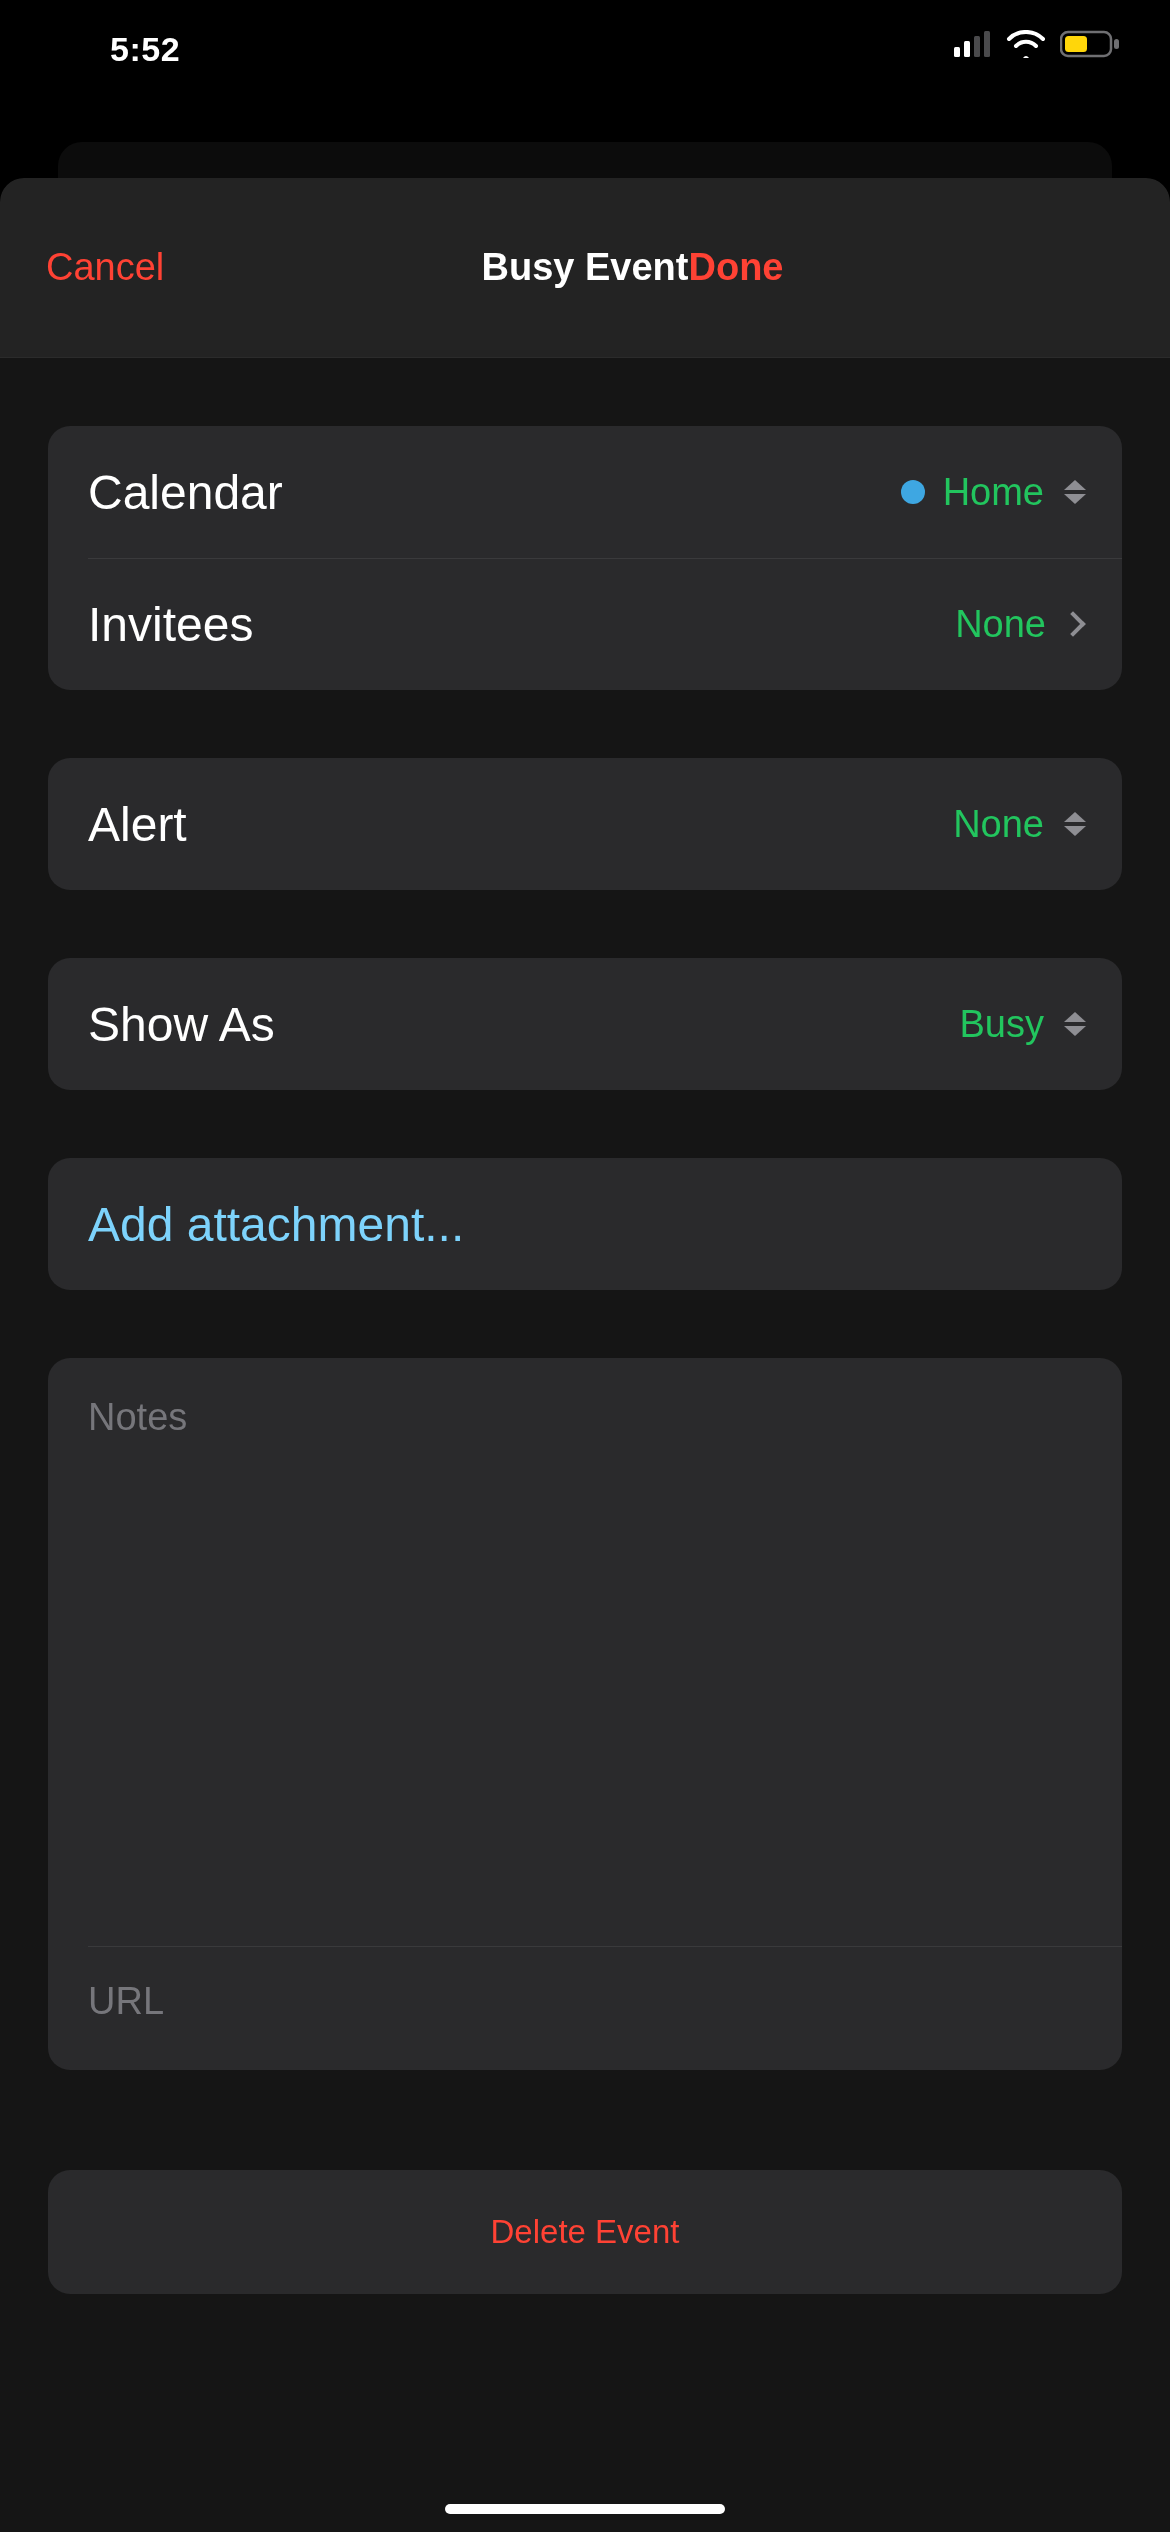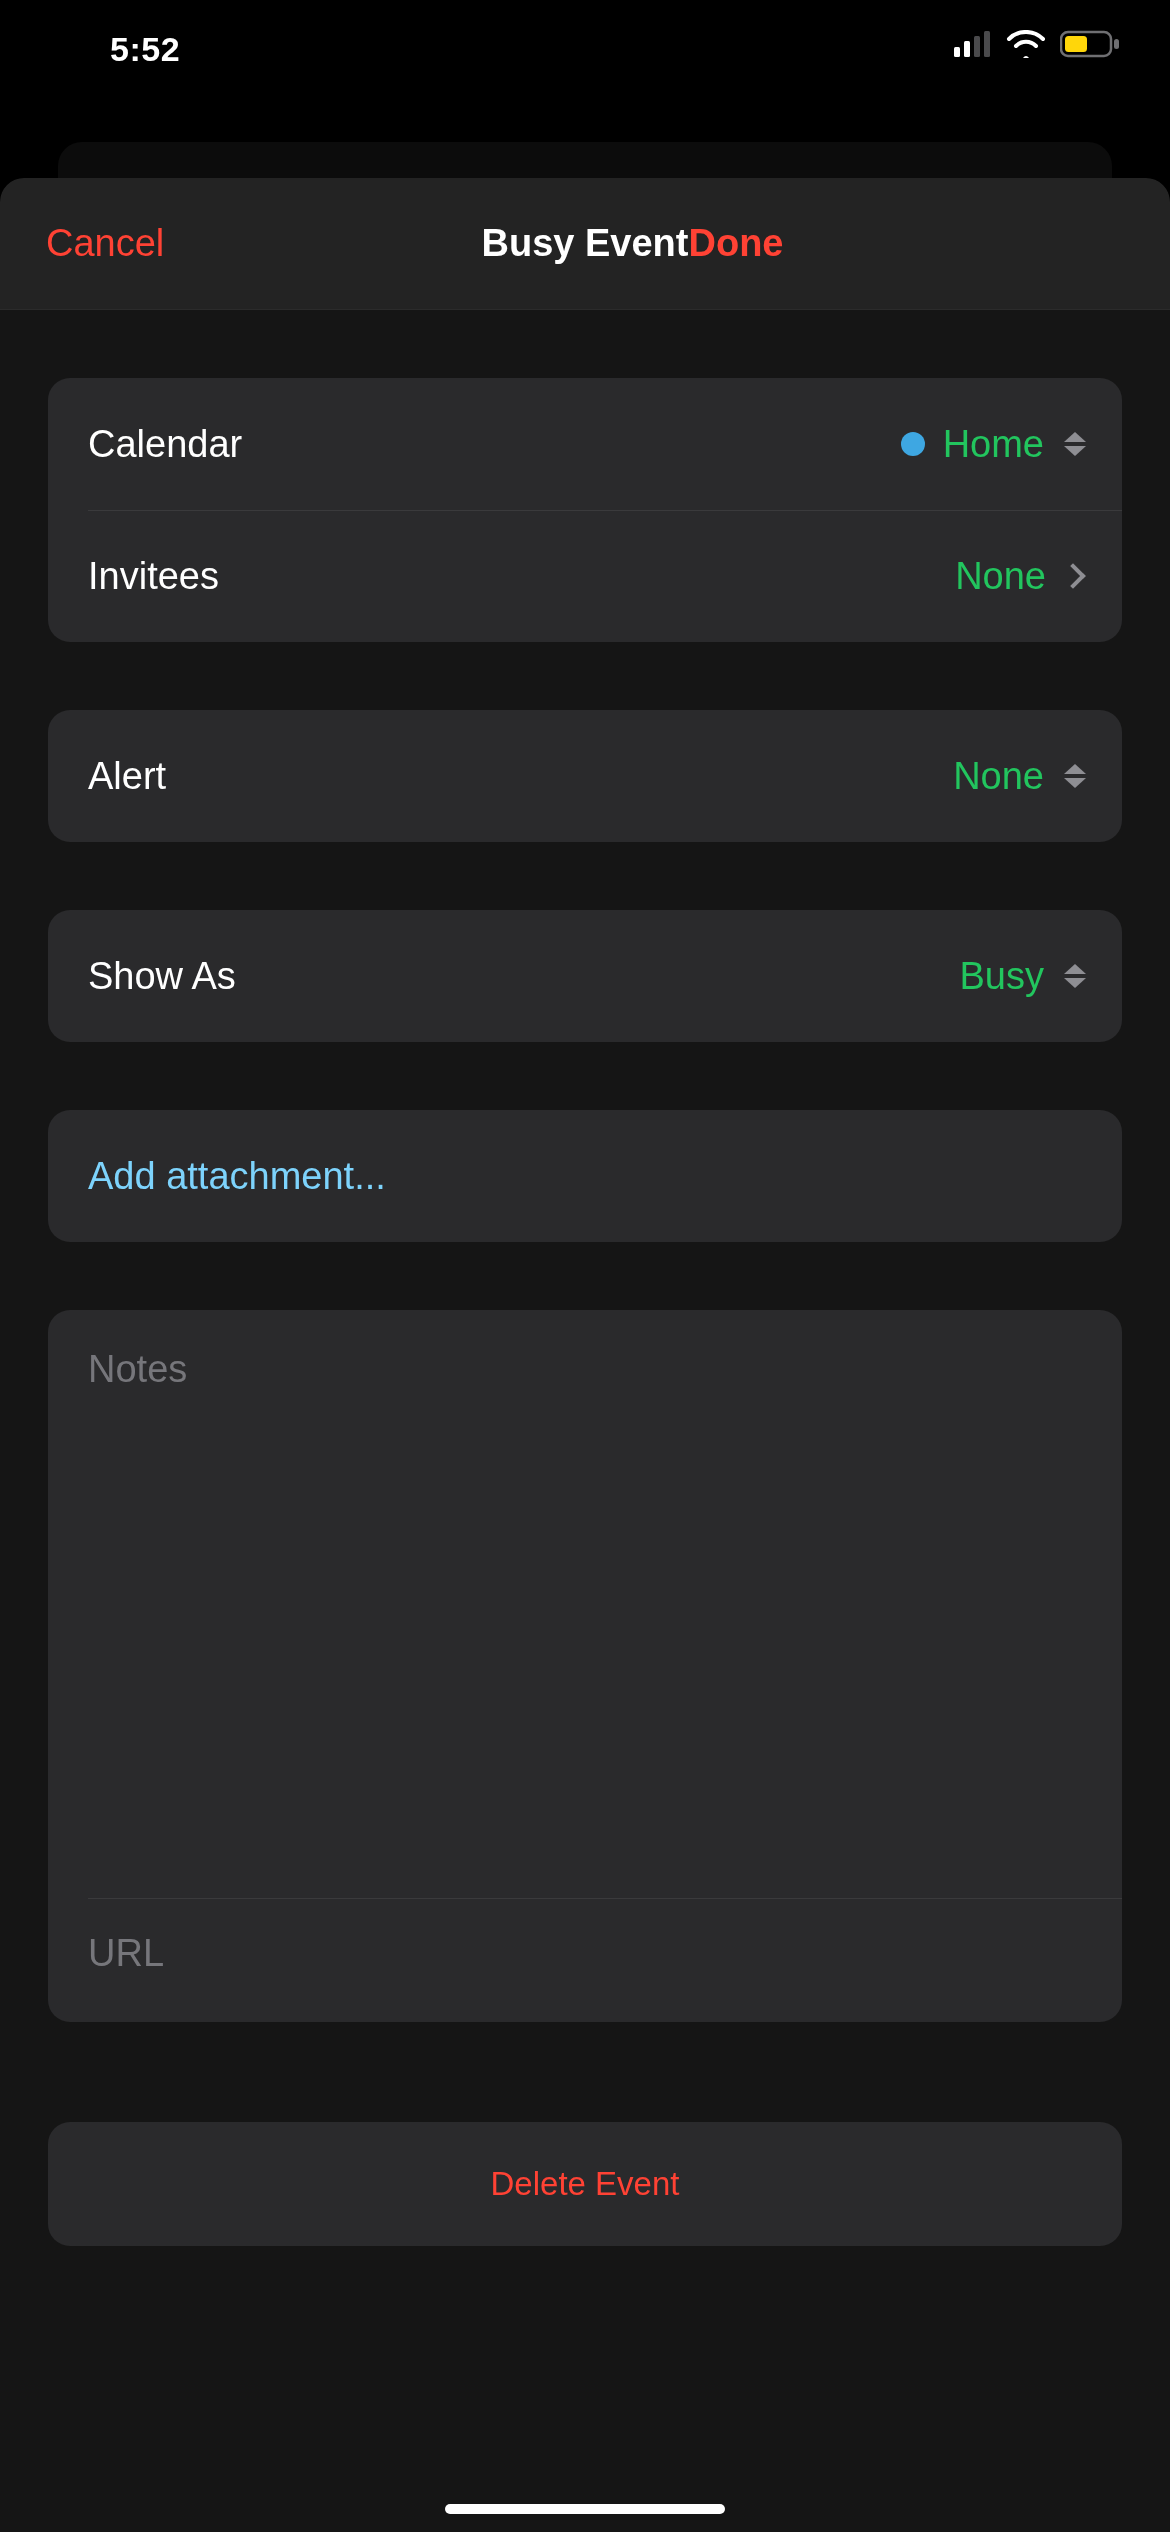--- a/index.html
+++ b/index.html
@@ -9,35 +9,35 @@
   
   .status-bar { position: absolute; top: 0; left: 0; right: 0; height: 100px; padding: 30px 50px 0 110px; display: flex; justify-content: space-between; align-items: flex-start; }
   .status-time { font-size: 34px; font-weight: 600; letter-spacing: 0.5px; }
   .status-right { display: flex; align-items: center; gap: 14px; }
 
   
   .sheet { position: absolute; top: 178px; left: 0; right: 0; bottom: 0; background: #151515; border-top-left-radius: 24px; border-top-right-radius: 24px; overflow: hidden; }
   .sheet-behind { position: absolute; top: 142px; left: 58px; right: 58px; height: 60px; background: #0c0c0c; border-top-left-radius: 24px; border-top-right-radius: 24px; }
 
   
-  .navbar { height: 132px; display: flex; align-items: center; justify-content: space-between; padding: 0 46px; background: rgba(48,48,48,0.55); border-top-left-radius: 24px; border-top-right-radius: 24px; border-bottom: 1px solid rgba(255,255,255,0.04); }
+  .navbar { height: 180px; display: flex; align-items: center; justify-content: space-between; padding: 0 46px; background: rgba(48,48,48,0.55); border-top-left-radius: 24px; border-top-right-radius: 24px; border-bottom: 1px solid rgba(255,255,255,0.04); }
   .nav-left, .nav-right { flex: 1; }
   .nav-right { text-align: left; }
   .nav-title { font-size: 38px; font-weight: 600; text-align: center; }
   .nav-btn { color: #ff4234; font-size: 38px; }
   .nav-btn.done { font-weight: 600; }
 
   .content { padding: 0 48px; }
 
   .group { background: #2a2a2c; border-radius: 22px; overflow: hidden; margin-top: 68px; }
   .group.first { margin-top: 68px; }
 
   .row { min-height: 132px; padding: 0 34px 0 40px; display: flex; align-items: center; justify-content: space-between; position: relative; }
   .row + .row::before { content: ""; position: absolute; top: 0; left: 40px; right: 0; height: 1px; background: rgba(255,255,255,0.08); }
-  .row-label { font-size: 38px; color: #fff; font-weight: 400; }
+  .row-label { font-size: 48px; color: #fff; font-weight: 400; }
   .row-value-wrap { display: flex; align-items: center; gap: 18px; }
   .row-value { font-size: 38px; color: #22c55e; }
   .cal-dot { width: 24px; height: 24px; border-radius: 50%; background: #3ea7e2; display: inline-block; }
 
   .chevron-updown { width: 26px; height: 40px; display: flex; flex-direction: column; justify-content: center; align-items: center; gap: 4px; }
   .chevron-updown::before, .chevron-updown::after { content: ""; width: 0; height: 0; border-left: 11px solid transparent; border-right: 11px solid transparent; }
   .chevron-updown::before { border-bottom: 10px solid #8e8e93; }
   .chevron-updown::after  { border-top: 10px solid #8e8e93; }
 
   .chevron-right { width: 18px; height: 18px; border-top: 4px solid #8e8e93; border-right: 4px solid #8e8e93; transform: rotate(45deg); margin-right: 6px; }

